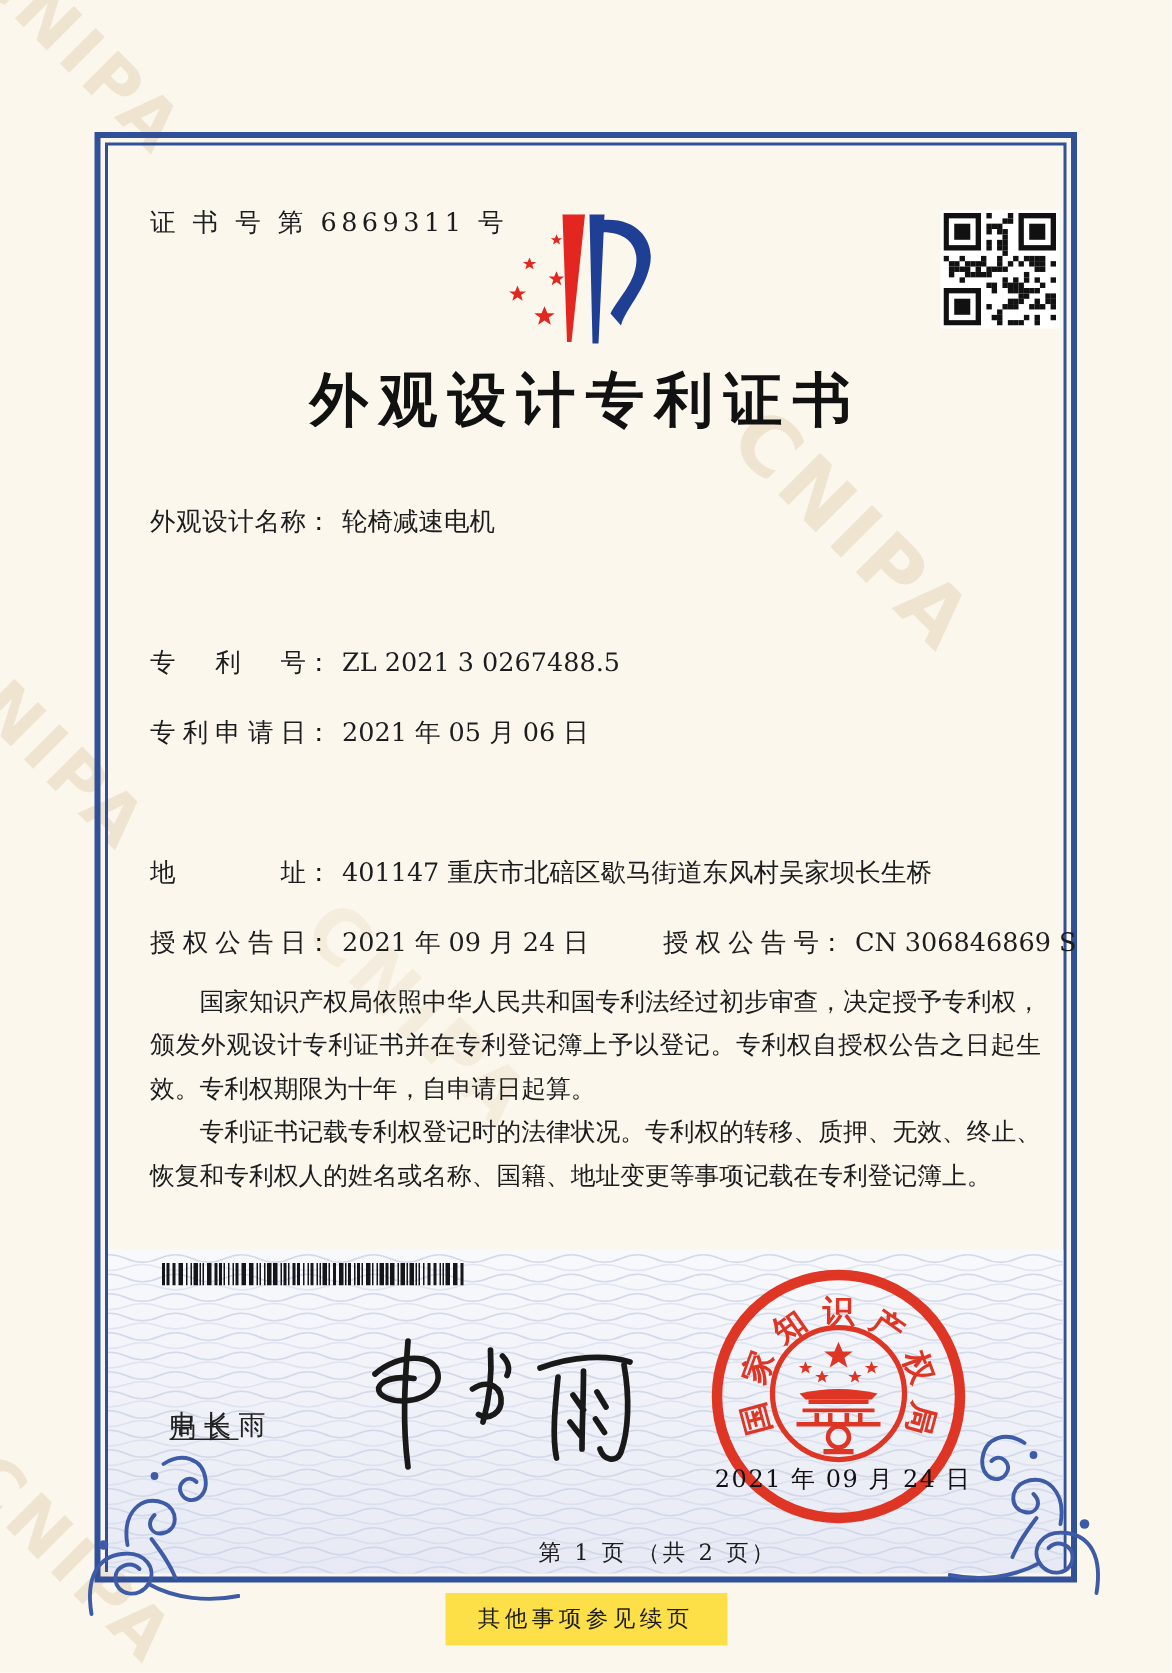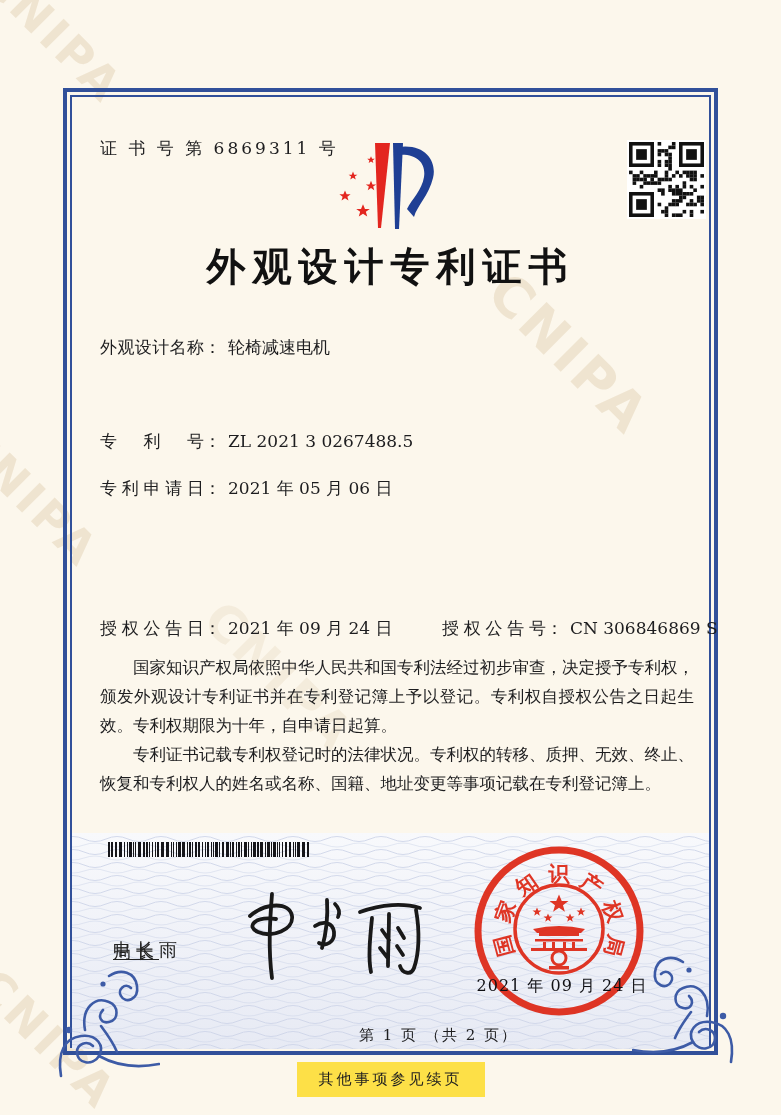--- a/index.html
+++ b/index.html
@@ -267,20 +267,23 @@
 
   <div class="abs row r1">
     <span class="flabel">外观设计名称</span><span>：</span><span class="fval">轮椅减速电机</span>
   </div>
   <div class="abs row r3">
     <span class="flabel">专利号</span><span>：</span><span class="fval">ZL 2021 3 0267488.5</span>
   </div>
   <div class="abs row r4">
     <span class="flabel">专利申请日</span><span>：</span><span class="fval">2021 年 05 月 06 日</span>
   </div>
+  <div class="abs row r6">
+    <span class="flabel">地址</span><span>：</span><span class="fval">401147 重庆市北碚区歇马街道东风村吴家坝长生桥</span>
+  </div>
   <div class="abs row r7">
     <span><span class="flabel">授权公告日</span><span>：</span><span class="fval">2021 年 09 月 24 日</span></span>
     <span class="grant2"><span class="flabel">授权公告号</span><span>：</span><span class="fval">CN 306846869 S</span></span>
   </div>
 
   <div class="abs paras">
     <p>国家知识产权局依照中华人民共和国专利法经过初步审查，决定授予专利权，颁发外观设计专利证书并在专利登记簿上予以登记。专利权自授权公告之日起生效。专利权期限为十年，自申请日起算。</p>
     <p>专利证书记载专利权登记时的法律状况。专利权的转移、质押、无效、终止、恢复和专利权人的姓名或名称、国籍、地址变更等事项记载在专利登记簿上。</p>
   </div>
 

